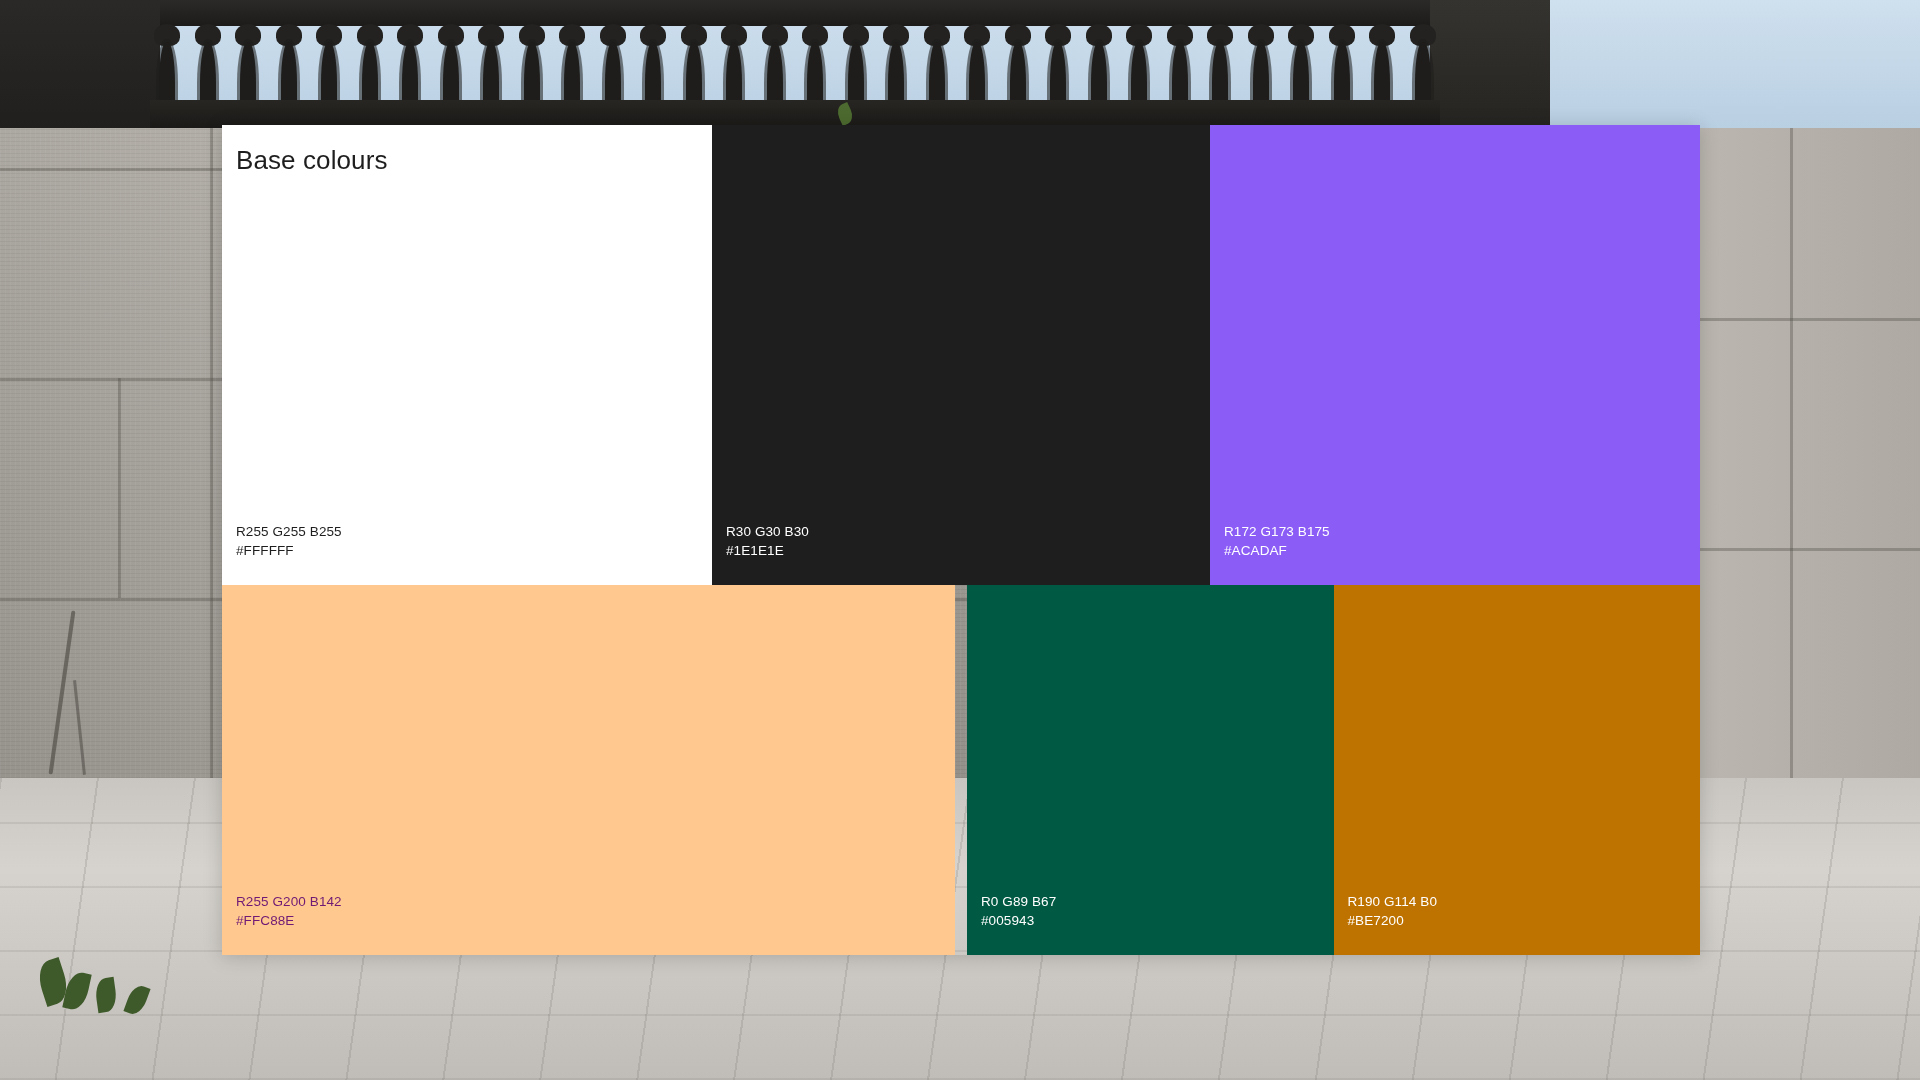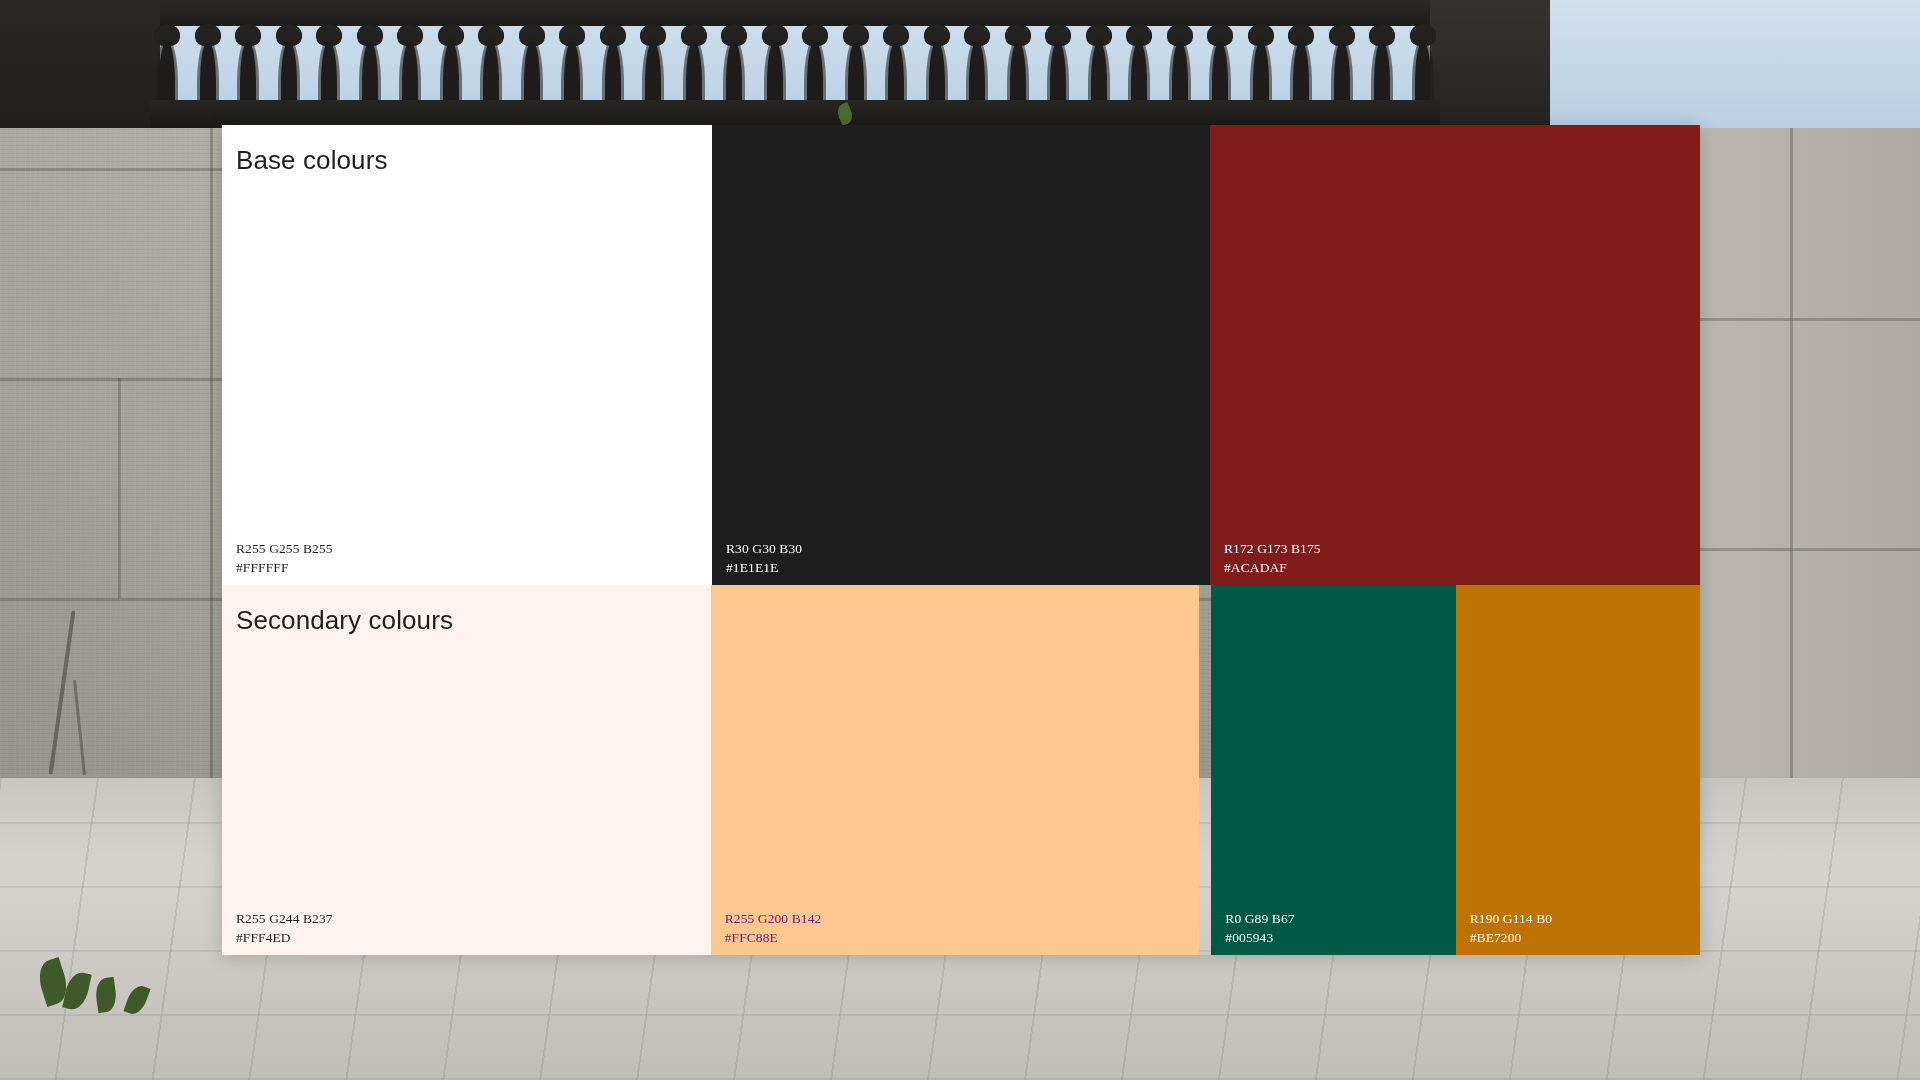--- a/index.html
+++ b/index.html
@@ -154,26 +154,25 @@
     font-size: 26px;
     font-weight: 400;
     letter-spacing: 0.1px;
     line-height: 1.2;
     white-space: nowrap;
   }
 
   .swatch-caption {
     position: absolute;
     left: 14px;
-    bottom: 7px;
+    bottom: 24px;
     font-size: 13.5px;
     line-height: 1.45;
     letter-spacing: 0.1px;
     white-space: nowrap;
-    font-family: Liberation Serif, serif;
   }
   .swatch-caption .rgb { display: block; }
   .swatch-caption .hex { display: block; }
 
   
   .circle-cell {
     background: #ffffff;
     overflow: visible;
   }
   .color-circle {
@@ -287,38 +286,31 @@
       </div>
 
       <div class="swatch" style="flex:1;background:#1E1E1E;padding-left:8px;">
         <div class="swatch-caption" style="color:#FFFFFF;">
           <span class="rgb">R30 G30 B30</span>
           <span class="hex">#1E1E1E</span>
         </div>
       </div>
 
 
-      <div class="swatch" style="flex:1;background:#7f1d1d;">
+      <div class="swatch" style="flex:1;background:#8b5cf6;">
         <div class="swatch-caption" style="color:#FFFFFF;">
           <span class="rgb">R172 G173 B175</span>
           <span class="hex">#ACADAF</span>
         </div>
       </div>
 
     </div>
 
     <div class="palette-row row-secondary">
 
-      <div class="swatch" style="flex:1;background:#FFF4ED;">
-        <div class="section-title" style="color:#1E1E1E;">Secondary colours</div>
-        <div class="swatch-caption" style="color:#1E1E1E;">
-          <span class="rgb">R255 G244 B237</span>
-          <span class="hex">#FFF4ED</span>
-        </div>
-      </div>
 
       <div class="swatch" style="flex:1;background:#FFC88E;">
         <div class="swatch-caption" style="color:#701a75;">
           <span class="rgb">R255 G200 B142</span>
           <span class="hex">#FFC88E</span>
         </div>
       </div>
 
       <div class="swatch" style="flex:0.5;background:#005943;margin-left:12px;">
         <div class="swatch-caption" style="color:#FFFFFF;">

